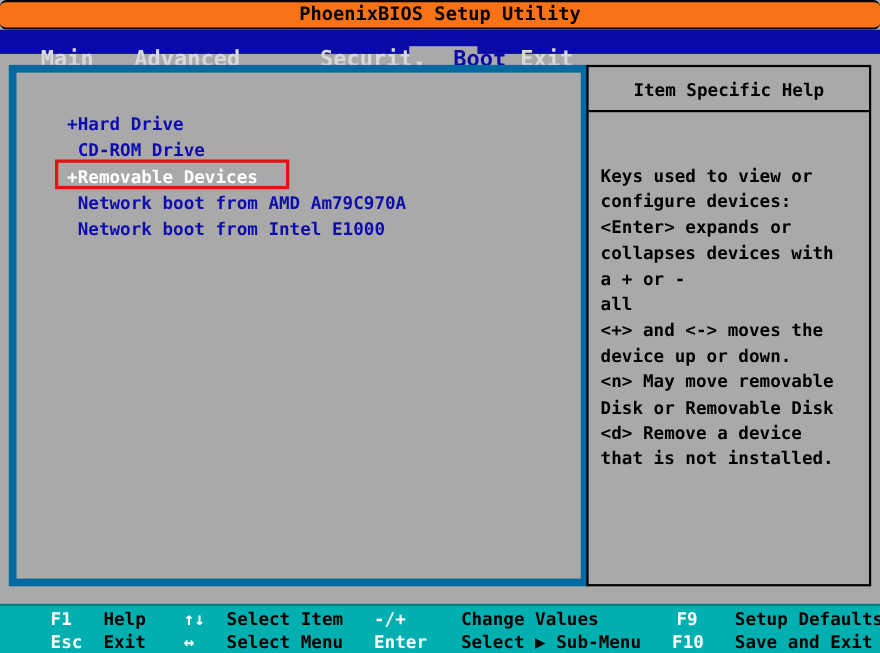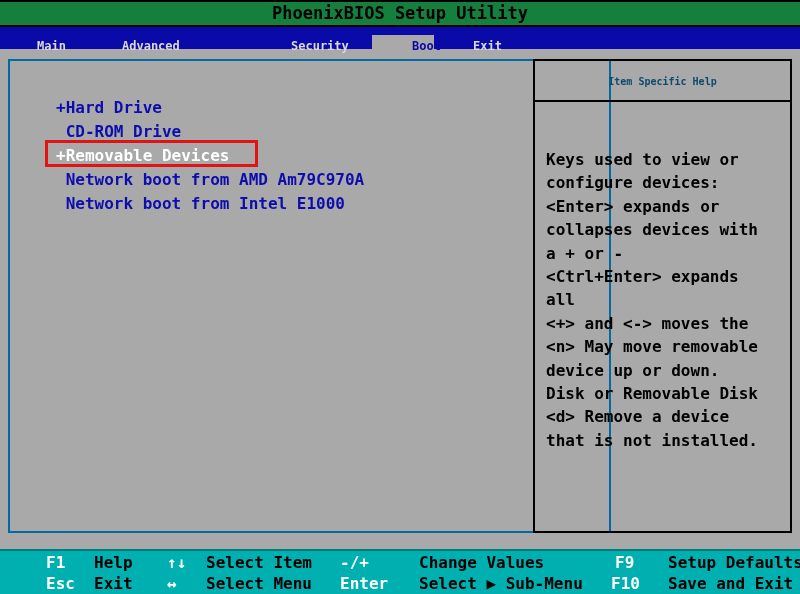--- a/index.html
+++ b/index.html
@@ -12,51 +12,52 @@
     position: relative;
     width: 800px;
     height: 594px;
     background: #A9A9A9;
     overflow: hidden;
   }
 
   
   .title-bar {
     position: absolute; left: 0; top: 0; width: 800px; height: 27px;
-    background: #15803d;
+    background: #f97316;
     border-top: 2px solid #000;
     border-bottom: 2px solid #000;
     text-align: center;
     line-height: 22px;
     font-size: 17px;
     color: #000;
+    border-radius: 6px;
   }
 
   
   .menu-bar {
     position: absolute; left: 0; top: 27px; width: 800px; height: 22px;
     background: #0A0AA8;
   }
   .menu-tab {
-    position: absolute; top: 8px; height: 14px; line-height: 22px;
-    font-size: 12px; color: #D9D9D9; cursor: default;
+    position: absolute; top: 15px; height: 14px; line-height: 22px;
+    font-size: 20px; color: #D9D9D9; cursor: default;
   }
   .menu-tab.selected {
     background: #A9A9A9; color: #0A0AA8; text-align: center; padding-left: 40px;
   }
   #tab-main     { left: 37px; }
   #tab-advanced { left: 122px; }
   #tab-security { left: 243px; margin-left: 48px; }
   #tab-boot     { left: 372px; width: 62px; }
   #tab-exit     { left: 473px; }
 
   
   .main-box {
-    position: absolute; left: 8px; top: 59px; width: 603px; height: 474px;
-    border: 2px solid #0369a1;
+    position: absolute; left: 8px; top: 59px; width: 527px; height: 474px;
+    border: 7px solid #0369a1;
   }
   .boot-item {
     position: absolute; left: 46px; height: 24px; line-height: 24px;
     font-size: 16px; color: #0D0DAE; white-space: pre;
   }
   #boot-item-0 { top: 35px; }
   #boot-item-1 { top: 59px; }
   #boot-item-2 { top: 83px; color: #FFFFFF; z-index: 2; }
   #boot-item-3 { top: 107px; }
   #boot-item-4 { top: 131px; text-align: right; }
@@ -64,21 +65,21 @@
     position: absolute; left: 35px; top: 79px; width: 213px; height: 27px;
     border: 3px solid #E01414; z-index: 1;
   }
 
   .help-box {
     position: absolute; left: 533px; top: 59px; width: 259px; height: 474px;
     border: 2px solid #000;
   }
   .help-header {
     height: 41px; border-bottom: 2px solid #000;
-    text-align: center; line-height: 41px; font-size: 10px; color: #0c4a6e;
+    text-align: center; line-height: 41px; font-size: 16px; color: #000000;
   }
   .help-body {
     position: absolute; left: 11px; top: 87px; right: 3px;
     font-size: 16px; color: #000;
   }
   .help-line { height: 23.4px; line-height: 23.4px; white-space: pre; }
 
   
   .footer {
     position: absolute; left: 0; top: 549px; width: 800px; height: 45px;
@@ -122,25 +123,24 @@
   </div>
 
   <div class="help-box">
     <div class="help-header">Item Specific Help</div>
     <div class="help-body">
       <div class="help-line">Keys used to view or</div>
       <div class="help-line">configure devices:</div>
       <div class="help-line">&lt;Enter&gt; expands or</div>
       <div class="help-line">collapses devices with</div>
       <div class="help-line">a + or -</div>
-      <div class="help-line">&lt;Ctrl+Enter&gt; expands</div>
       <div class="help-line">all</div>
       <div class="help-line">&lt;+&gt; and &lt;-&gt; moves the</div>
+      <div class="help-line">device up or down.</div>
       <div class="help-line">&lt;n&gt; May move removable</div>
-      <div class="help-line">device up or down.</div>
       <div class="help-line">Disk or Removable Disk</div>
       <div class="help-line">&lt;d&gt; Remove a device</div>
       <div class="help-line">that is not installed.</div>
     </div>
   </div>
 
   <div class="footer">
     <div class="f-row" id="f-row-0">
       <span class="f-key" style="left:18px">F1</span>
       <span class="f-label" style="left:66px">Help</span>

